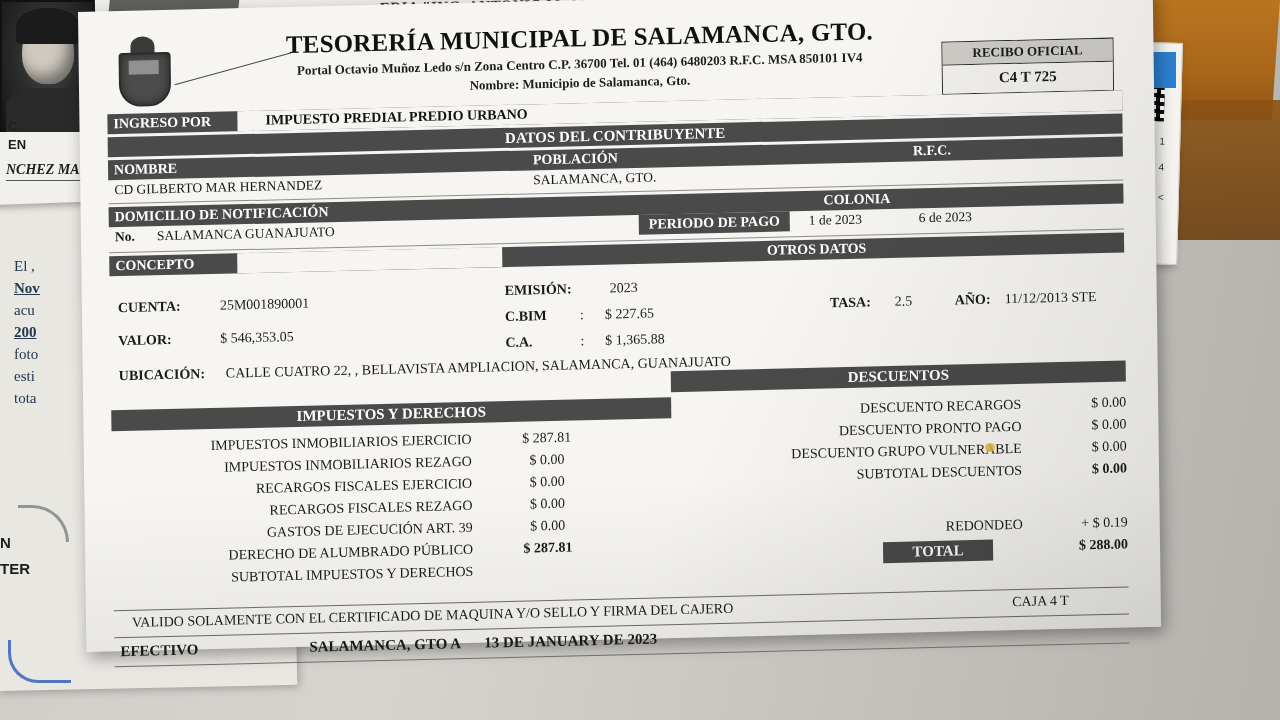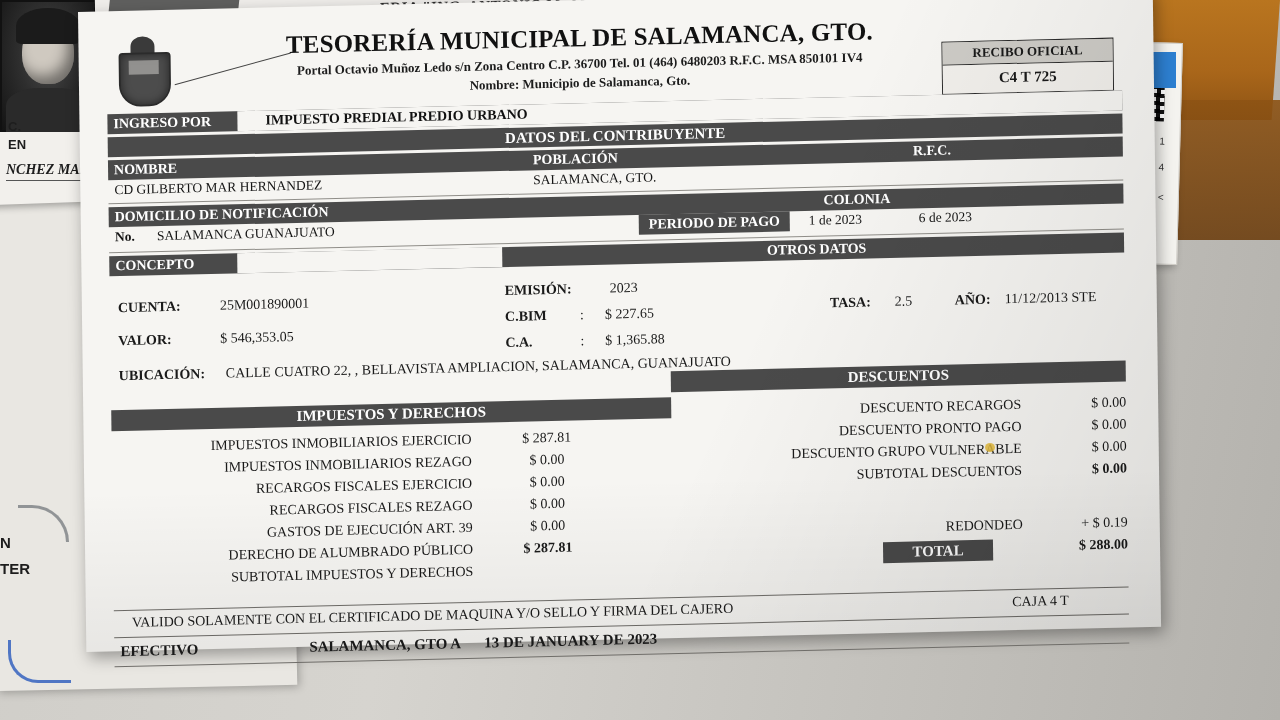--- a/index.html
+++ b/index.html
@@ -522,20 +522,29 @@
     <div class="photo-hair"></div>
     <div class="photo-body"></div>
   </div>
 
   <div class="left-head">
     <div>C.</div>
     <div>EN</div>
   </div>
   <div class="left-sig">NCHEZ MAR</div>
 
+  <div class="left-notes">
+    <div>El ,</div>
+    <div class="u">Nov</div>
+    <div>acu</div>
+    <div class="u">200</div>
+    <div>foto</div>
+    <div>esti</div>
+    <div>tota</div>
+  </div>
 
   <div class="gray-pencil"></div>
   <div class="left-bottom">
     <div>N</div>
     <div>TER</div>
   </div>
   <div class="blue-scribble"></div>
 
   <div class="paper-top-strip"></div>
   <div class="stamp-blob"></div>

